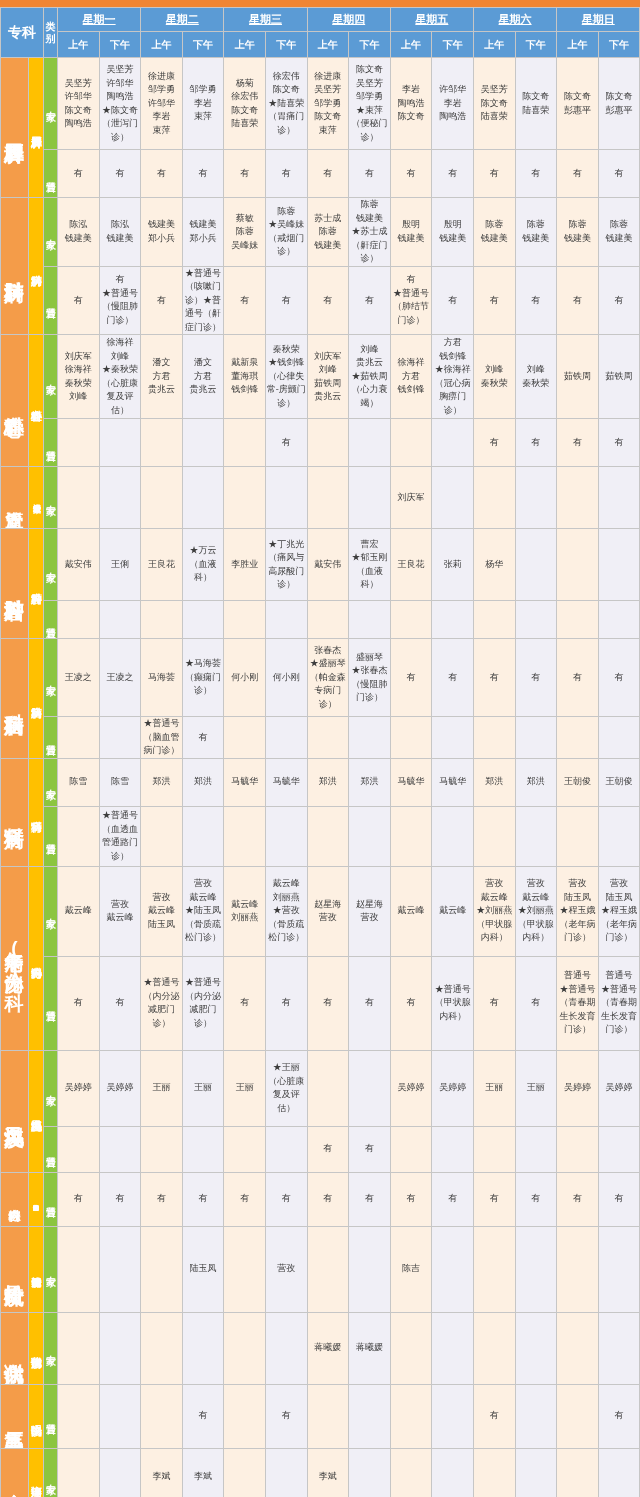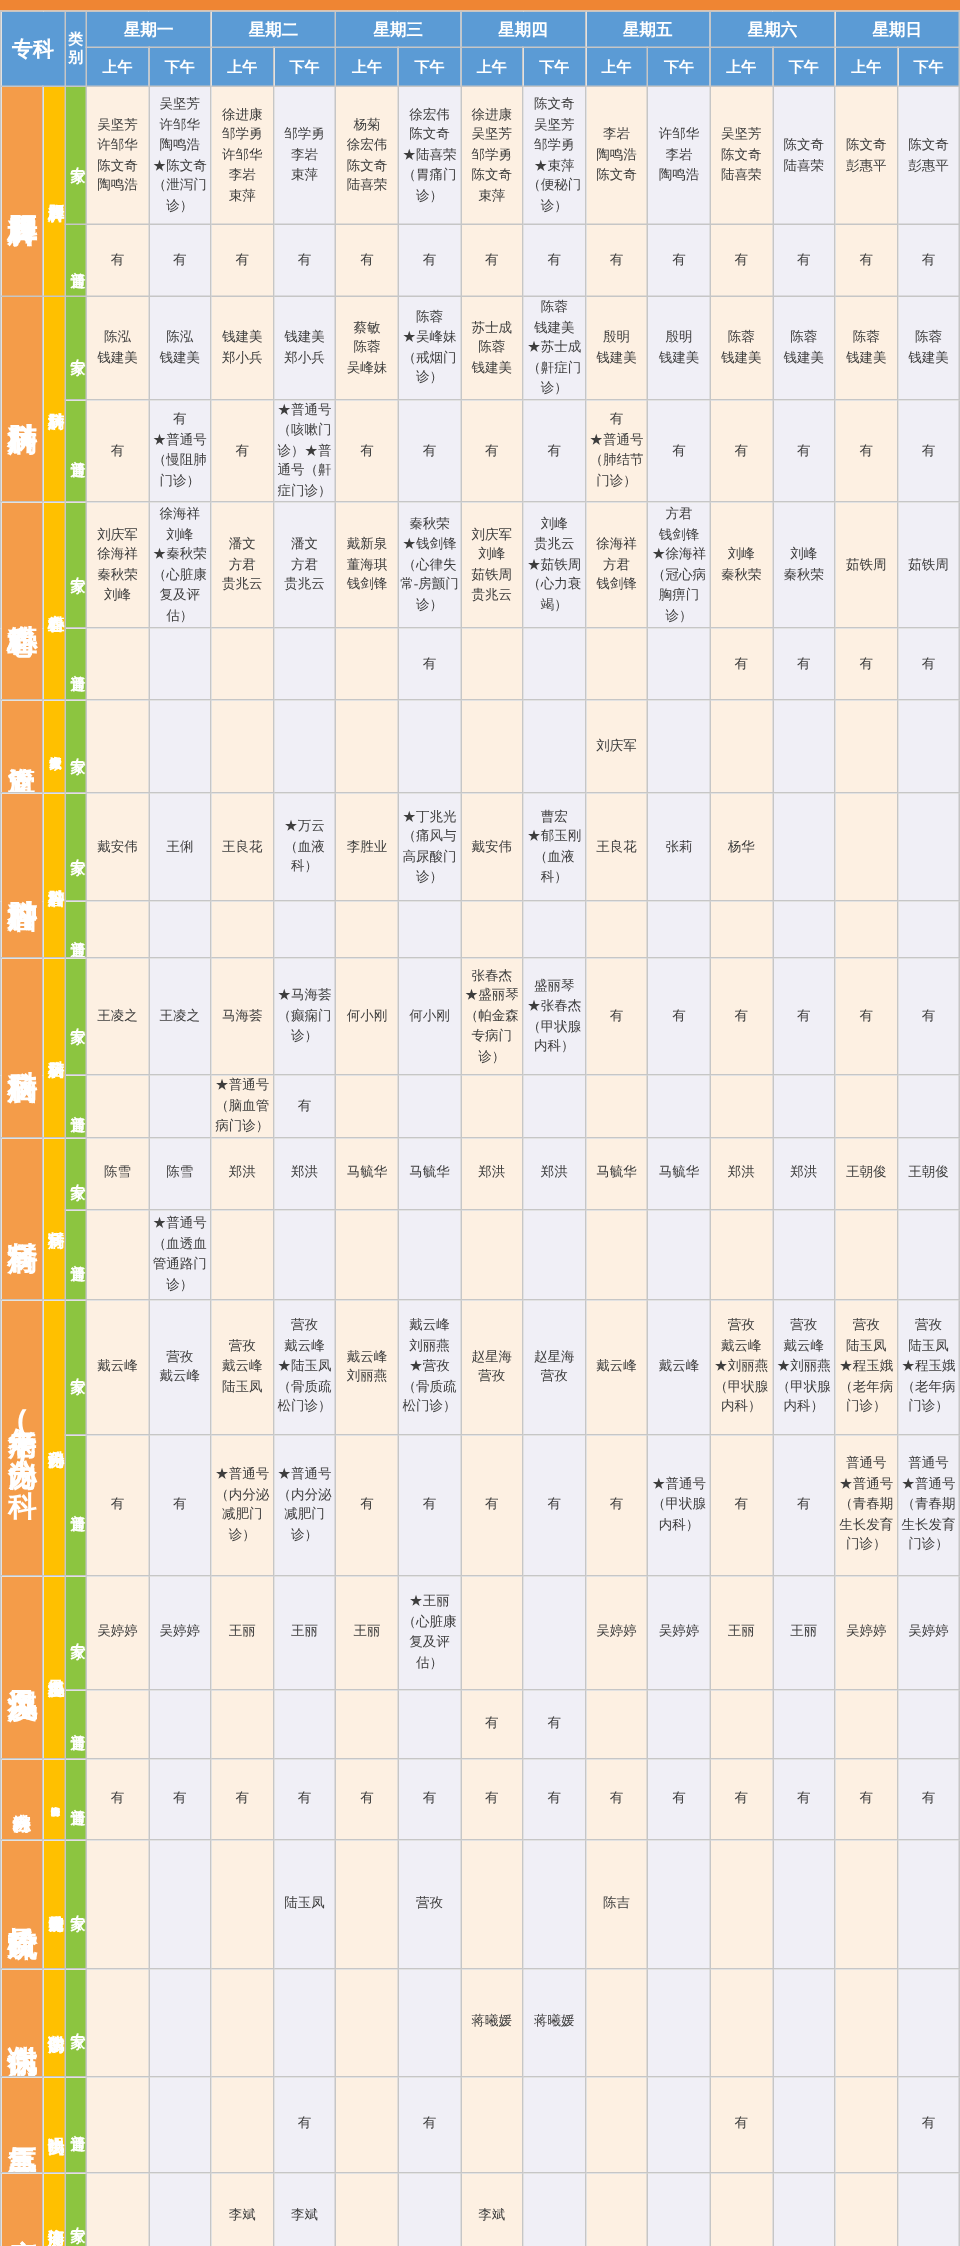--- a/index.html
+++ b/index.html
@@ -3,21 +3,21 @@
 <meta charset="utf-8">
 <style>
   html,body{margin:0;padding:0;background:#ffffff;}
   .page{width:640px;font-family:"Liberation Sans",sans-serif;}
   .top-strip{width:640px;height:7px;background:#EF8533;}
   table.sched{border-collapse:collapse;table-layout:fixed;width:639px;margin:0;}
   table.sched th,table.sched td{border:1px solid #c6c6c6;padding:0;text-align:center;vertical-align:middle;overflow:hidden;}
   thead th{background:#5B9BD5;color:#fff;border:1px solid #8FBCE4;font-weight:bold;}
   th.hspec{font-size:14px;}
   th.hcat{font-size:10px;line-height:1.15;}
-  th.hday{font-size:11px;height:23px;}
+  th.hday{font-size:11px;height:23px;text-decoration:underline;}
   th.hap{font-size:10px;height:25px;}
   td.dept{background:#F49C49;color:#fff;font-weight:bold;writing-mode:vertical-rl;text-orientation:upright;line-height:1;}
   td.sub{background:#FFC000;color:#fff;font-weight:bold;writing-mode:vertical-rl;text-orientation:upright;line-height:1;}
   td.cat{background:#8CC540;color:#fff;font-weight:bold;font-size:10px;writing-mode:vertical-rl;text-orientation:upright;line-height:1;letter-spacing:1px;}
   td.cell{font-family:"Liberation Serif",serif;font-size:9px;color:#3d3d3d;white-space:pre-line;line-height:1.5;padding:1px 1px;}
   td.am{background:#FDF0E2;}
   td.pm{background:#F0EFF6;}
   tr.sec-top td{border-top:1px solid #969696;}
 </style>
 </head>
@@ -338,21 +338,21 @@
           <td class="cell am">马海荟</td>
           <td class="cell pm">★马海荟
 （癫痫门诊）</td>
           <td class="cell am">何小刚</td>
           <td class="cell pm">何小刚</td>
           <td class="cell am">张春杰
 ★盛丽琴
 （帕金森专病门诊）</td>
           <td class="cell pm">盛丽琴
 ★张春杰
-（甲状腺内科）</td>
+（慢阻肺门诊）</td>
           <td class="cell am">有</td>
           <td class="cell pm">有</td>
           <td class="cell am">有</td>
           <td class="cell pm">有</td>
           <td class="cell am">有</td>
           <td class="cell pm">有</td>
         </tr>
         <tr class="" style="height:40px">
           <td class="cat">普通</td>
           <td class="cell am"></td>

